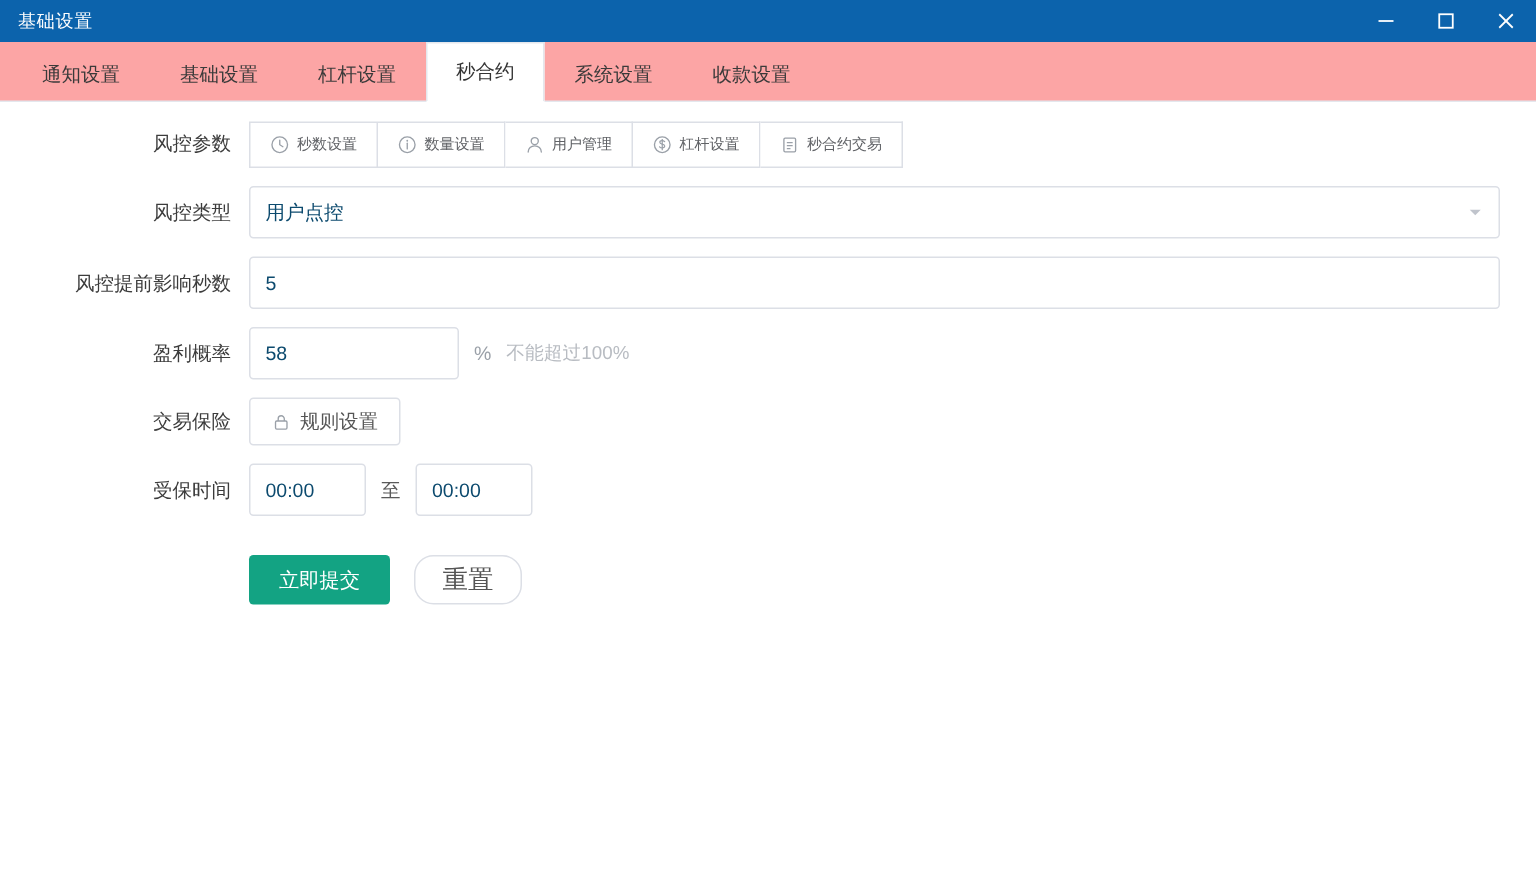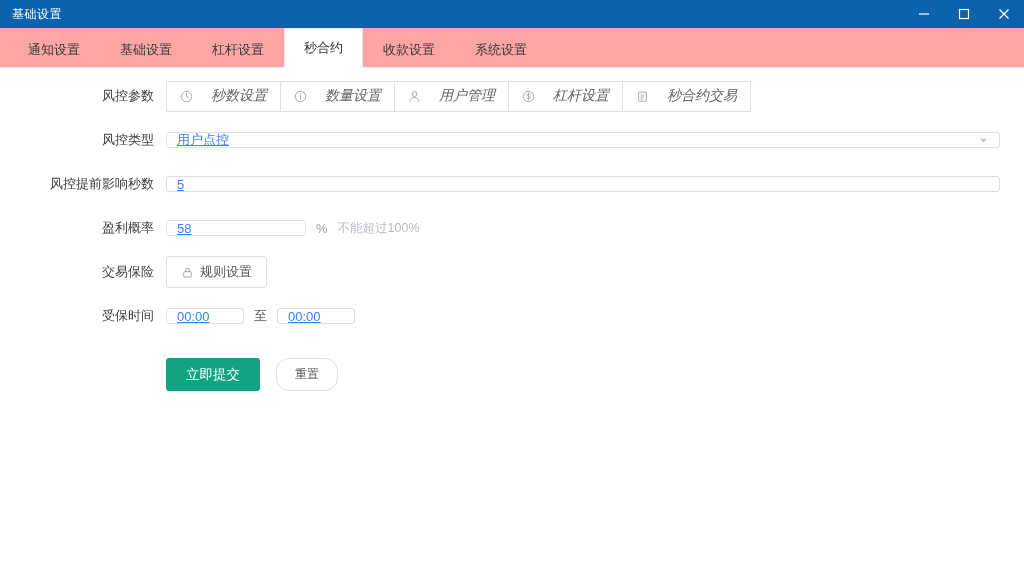--- a/index.html
+++ b/index.html
@@ -105,48 +105,46 @@
     white-space: nowrap;
   }
   .control { display: flex; align-items: center; }
 
   
   .btn-group { display: flex; }
   .gbtn {
     height: 31px;
     display: flex;
     align-items: center;
-    gap: 18px;
+    gap: 5px;
     padding: 0 13px;
     border: 1px solid #dcdfe6;
     border-left: none;
     background: #ffffff;
-    font-size: 14px;
+    font-size: 10px;
     color: #606266;
     white-space: nowrap;
     box-sizing: border-box;
-    font-style: italic;
   }
   .gbtn:first-child { border-left: 1px solid #dcdfe6; }
   .gbtn .ico { display: flex; color: #9aa0a8; }
   .gbtn .ico svg { display: block; }
 
   
   .input {
-    height: 16px;
+    height: 35px;
     box-sizing: border-box;
     border: 1px solid #dcdfe6;
     border-radius: 3px;
     background: #ffffff;
     display: flex;
     align-items: center;
     padding: 0 10px;
     font-size: 13px;
-    color: #3b82f6;
-    text-decoration: underline;
+    color: #0c4a6e;
   }
   .input.wide { width: 834px; justify-content: space-between; }
   .input.num { width: 140px; }
   .input.time { width: 78px; }
   .caret { color: #c0c4cc; display: flex; }
   .caret svg { display: block; }
 
   
   .radio-wrap { display: flex; align-items: center; }
   .radio {
@@ -232,21 +230,21 @@
     box-sizing: border-box;
   }
   .reset {
     height: 33px;
     padding: 0 18px;
     margin-left: 16px;
     background: #ffffff;
     color: #555555;
     border: 1px solid #dcdfe6;
     border-radius: 13px;
-    font-size: 12px;
+    font-size: 17px;
     font-family: inherit;
     display: flex;
     align-items: center;
     justify-content: center;
     box-sizing: border-box;
   }
 </style>
 </head>
 <body>
 
@@ -270,22 +268,22 @@
         </svg>
     </div>
   </div>
 </div>
 
 <div class="tabstrip">
   <div class="tab">通知设置</div>
   <div class="tab">基础设置</div>
   <div class="tab">杠杆设置</div>
   <div class="tab active">秒合约</div>
+  <div class="tab">系统设置</div>
   <div class="tab">收款设置</div>
-  <div class="tab">系统设置</div>
 </div>
 
 <div class="form">
 
   <div class="row">
     <div class="label">风控参数</div>
     <div class="control btn-group">
       <div class="gbtn">
         <span class="ico">
           <svg width="13" height="13" viewBox="0 0 16 16">

